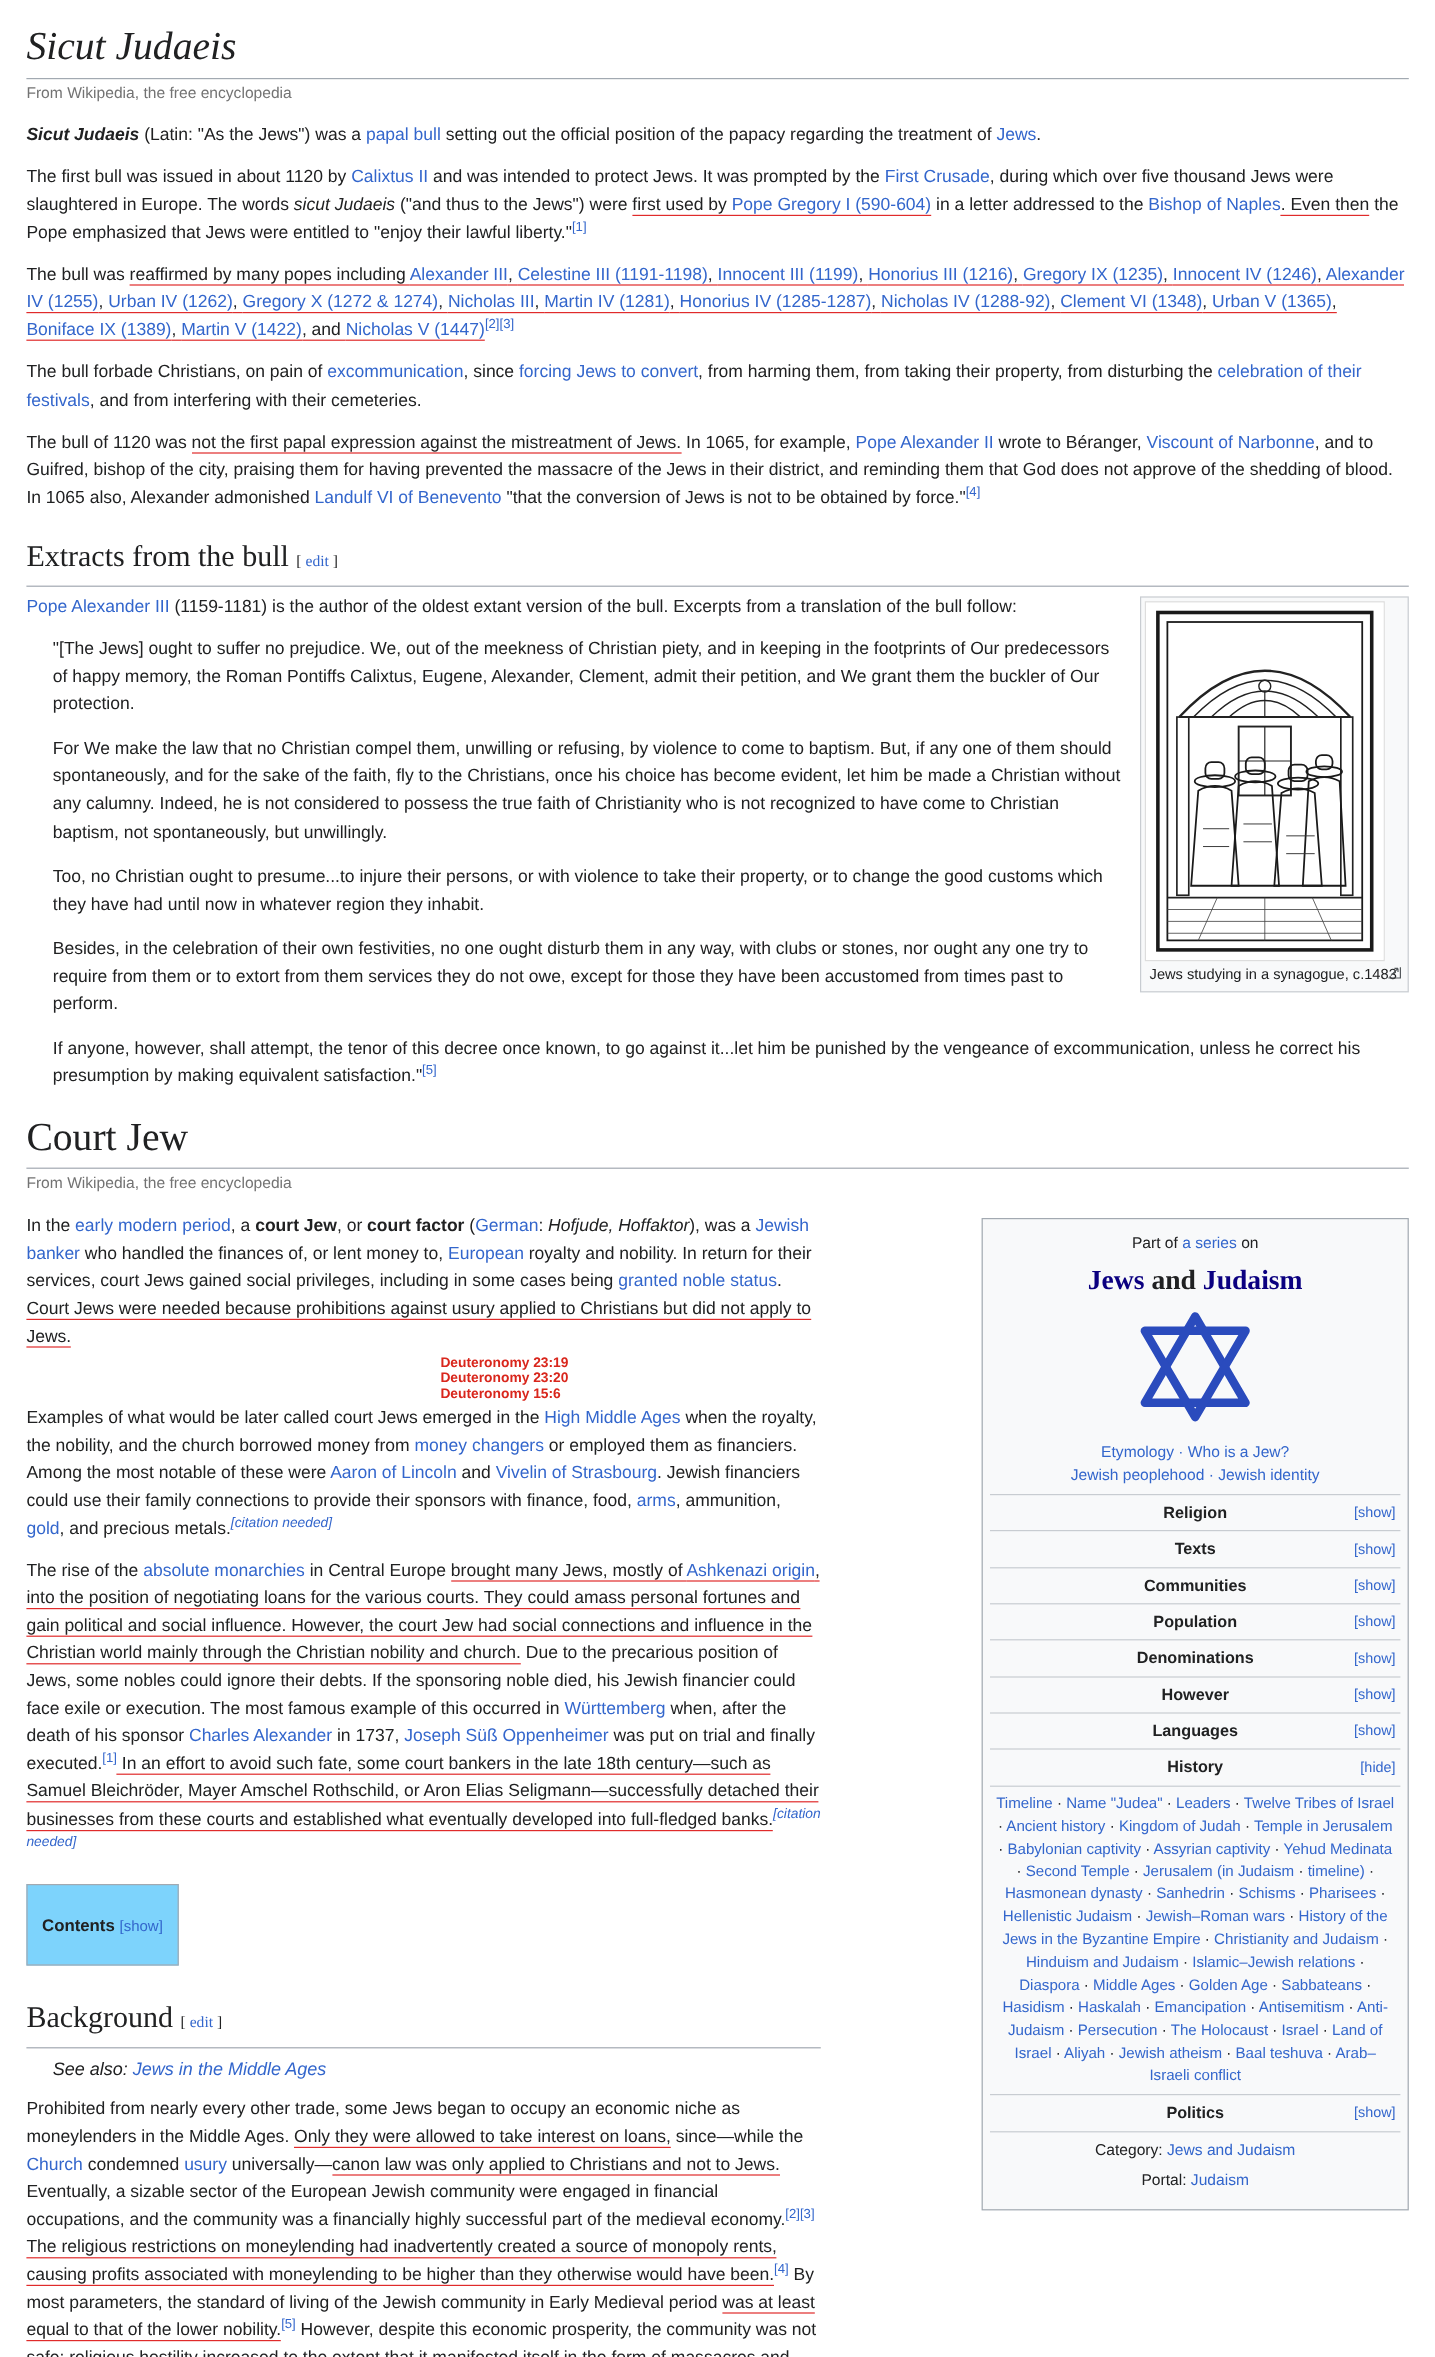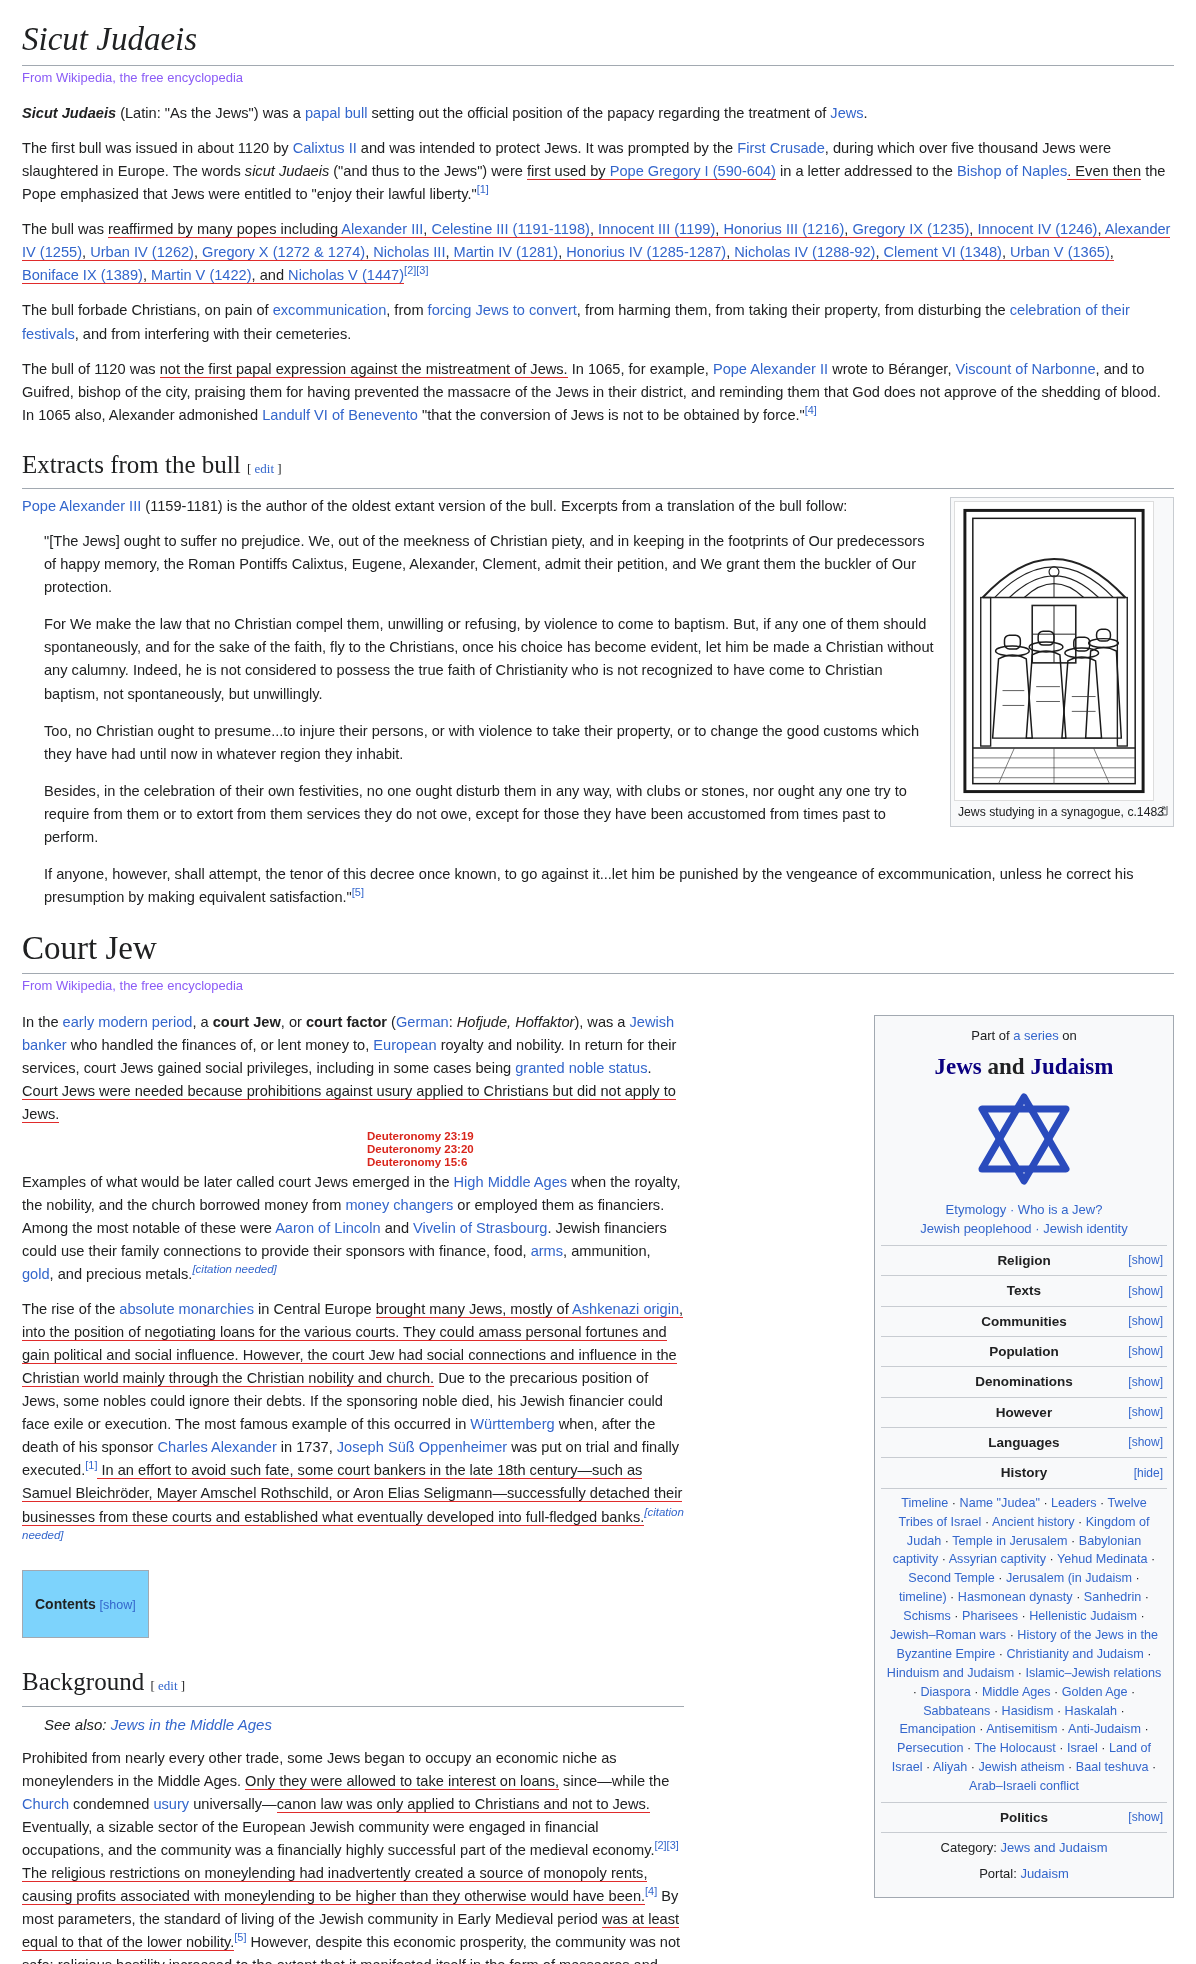--- a/index.html
+++ b/index.html
@@ -15,21 +15,21 @@
     font-family:"Liberation Serif", serif;
     font-weight:normal;
     font-style:italic;
     font-size:33px;
     line-height:1.2;
     margin:6px 0 2px 0;
     padding:0 0 5px 0;
     border-bottom:1px solid #a2a9b1;
   }
   h1.article-title.upright{font-style:normal;}
-  .subtitle{font-size:13px;color:#8b5cf6;margin:2px 0 14px 0;}
+  .subtitle{font-size:13px;color:#737373;margin:2px 0 14px 0;}
   p{margin:0 0 12px 0;}
   a{color:#3366cc;text-decoration:none;}
   .hl{ border-bottom:1.6px solid #e02b2b; }
   .redbold{color:#d9261c;font-weight:bold;font-size:11.5px;line-height:1.12;}
   sup{font-size:0.75em;line-height:0;}
   h2.section{
     font-family:"Liberation Serif", serif;
     font-weight:normal;
     font-size:25px;
     margin:18px 0 6px 0;
@@ -47,21 +47,21 @@
     margin:2px 0 8px 16px;padding:3px;box-sizing:border-box;
   }
   .thumb .img{
     width:200px;height:300px;background:#fff;border:1px solid #ddd;box-sizing:border-box;
     display:block;
   }
   .thumb .cap{font-size:12.2px;color:#202122;padding:4px 2px 2px 4px;line-height:1.3;position:relative;}
   .thumb .cap .expand{position:absolute;right:2px;top:4px;width:12px;height:11px;}
   
   .infobox{
-    float:right;width:300px;border:1px solid #a2a9b1;background:#f8f9fa;
+    float:right;width:356px;border:1px solid #a2a9b1;background:#f8f9fa;
     margin:4px 0 10px 30px;padding:6px 6px 8px 6px;box-sizing:border-box;font-size:13px;
     text-align:center;
   }
   .infobox .partof{font-size:13px;margin:4px 0 2px 0;}
   .infobox .ibtitle{
     font-family:"Liberation Serif",serif;font-size:23px;margin:2px 0 6px 0;color:#0b0080;font-weight:bold;
   }
   .infobox .ibtitle .and{color:#202122;font-weight:bold;}
   .star-wrap{margin:4px 0 8px 0;}
   .infobox .links{color:#3366cc;font-size:13px;line-height:1.45;margin-bottom:6px;}
@@ -102,21 +102,21 @@
 
   <p>
     <span>The first bull was issued in about 1120 by </span><a href="#">Calixtus II</a><span> and was intended to protect Jews. It was prompted by the </span><a href="#">First Crusade</a><span>, during which over five thousand Jews were slaughtered in Europe. The words </span><i>sicut Judaeis</i><span> ("and thus to the Jews") were </span><span class="hl">first used by </span><a class="hl" href="#">Pope Gregory I (590-604)</a><span> in a letter addressed to the </span><a href="#">Bishop of Naples</a><span class="hl">. Even then</span><span> the Pope emphasized that Jews were entitled to "enjoy their lawful liberty."</span><sup><a href="#">[1]</a></sup>
   </p>
 
   <p>
     <span>The bull was </span><span class="hl">reaffirmed by many popes including </span><span id="popelist"><a href="#" class="hl">Alexander III</a><span class="hl">, </span><a href="#" class="hl">Celestine III (1191-1198)</a><span class="hl">, </span><a href="#" class="hl">Innocent III (1199)</a><span class="hl">, </span><a href="#" class="hl">Honorius III (1216)</a><span class="hl">, </span><a href="#" class="hl">Gregory IX (1235)</a><span class="hl">, </span><a href="#" class="hl">Innocent IV (1246)</a><span class="hl">, </span><a href="#" class="hl">Alexander IV (1255)</a><span class="hl">, </span><a href="#" class="hl">Urban IV (1262)</a><span class="hl">, </span><a href="#" class="hl">Gregory X (1272 &amp; 1274)</a><span class="hl">, </span><a href="#" class="hl">Nicholas III</a><span class="hl">, </span><a href="#" class="hl">Martin IV (1281)</a><span class="hl">, </span><a href="#" class="hl">Honorius IV (1285-1287)</a><span class="hl">, </span><a href="#" class="hl">Nicholas IV (1288-92)</a><span class="hl">, </span><a href="#" class="hl">Clement VI (1348)</a><span class="hl">, </span><a href="#" class="hl">Urban V (1365)</a><span class="hl">, </span><a href="#" class="hl">Boniface IX (1389)</a><span class="hl">, </span><a href="#" class="hl">Martin V (1422)</a><span class="hl">, and </span><a href="#" class="hl">Nicholas V (1447)</a><span class="hl"></span></span><sup><a href="#">[2][3]</a></sup>
   </p>
 
   <p>
-    <span>The bull forbade Christians, on pain of </span><a href="#">excommunication</a><span>, from </span><a href="#">forcing Jews to convert</a><span>, from harming them, from taking their property, from disturbing the </span><a href="#">celebration of their festivals</a><span>, and from interfering with their cemeteries.</span>
+    <span>The bull forbade Christians, on pain of </span><a href="#">excommunication</a><span>, since </span><a href="#">forcing Jews to convert</a><span>, from harming them, from taking their property, from disturbing the </span><a href="#">celebration of their festivals</a><span>, and from interfering with their cemeteries.</span>
   </p>
 
   <p>
     <span>The bull of 1120 was </span><span class="hl">not the first papal expression against the mistreatment of Jews.</span><span> In 1065, for example, </span><a href="#">Pope Alexander II</a><span> wrote to Béranger, </span><a href="#">Viscount of Narbonne</a><span>, and to Guifred, bishop of the city, praising them for having prevented the massacre of the Jews in their district, and reminding them that God does not approve of the shedding of blood. In 1065 also, Alexander admonished </span><a href="#">Landulf VI of Benevento</a><span> "that the conversion of Jews is not to be obtained by force."</span><sup><a href="#">[4]</a></sup>
   </p>
 
   <h2 class="section">
     <span>Extracts from the bull</span>
     <span class="editlink">[&nbsp;<a href="#">edit</a>&nbsp;]</span>
   </h2>

